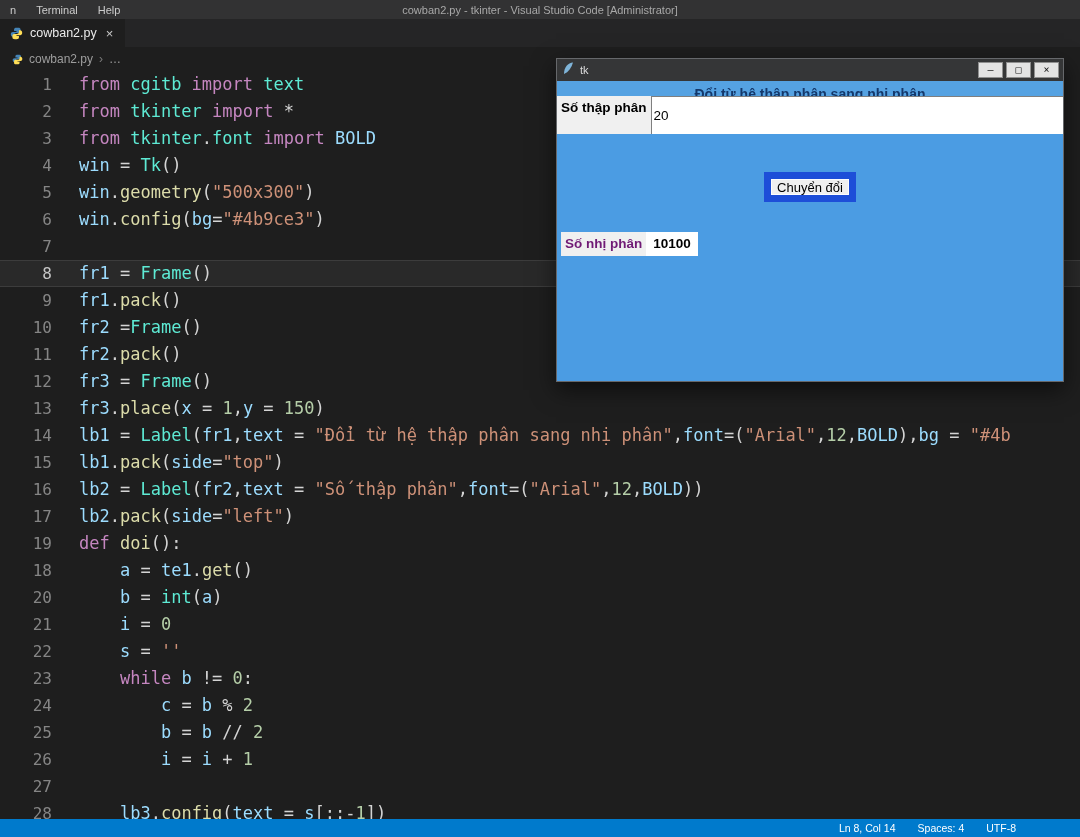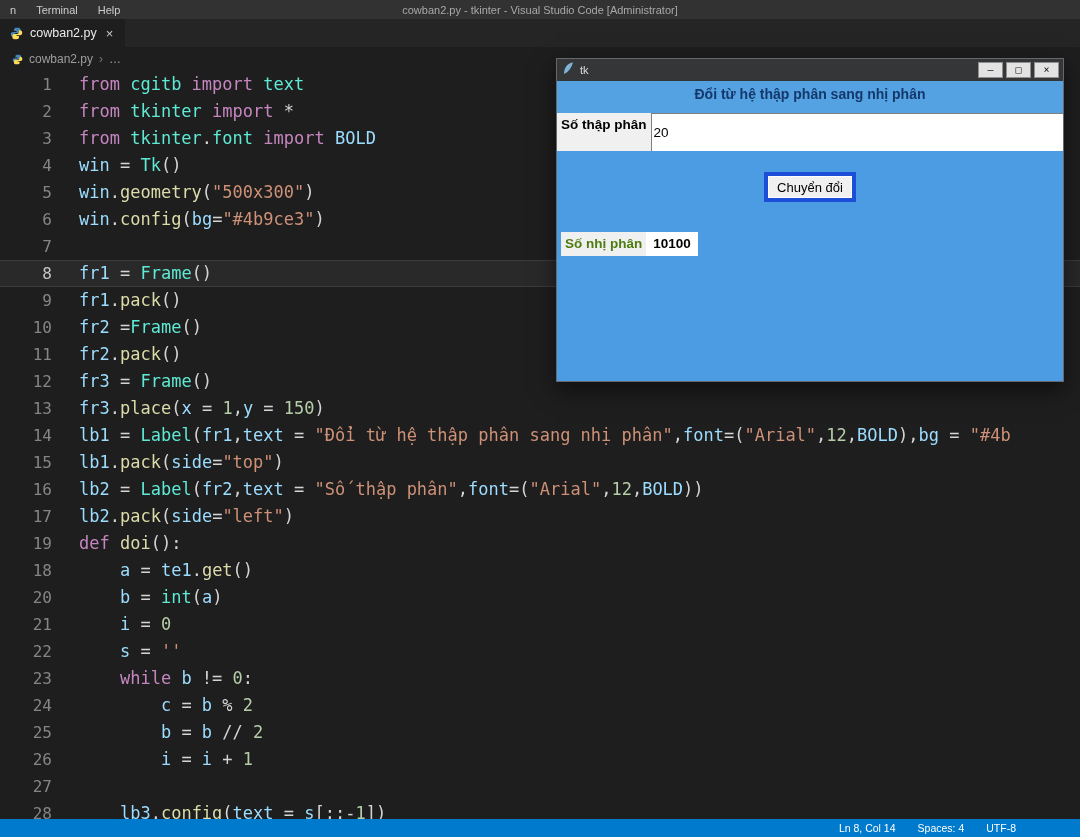--- a/index.html
+++ b/index.html
@@ -80,44 +80,44 @@
   }
   .tk-title { color:#dddddd; font-size:11px; flex:1; }
   .tk-btns { display:flex; gap:3px; }
   .tk-btn {
     width:25px; height:16px; background:#e3e3e3; border:1px solid #8f8f8f;
     color:#1a1a1a; font-size:10px; line-height:14px; text-align:center;
     font-family:"DejaVu Sans Mono", monospace;
   }
   .tk-body { position:relative; height:302px; }
   .tk-header {
-    height:32px; line-height:26px; background:#55a2e2; text-align:center;
+    height:15px; line-height:26px; background:#55a2e2; text-align:center;
     color:#14386b; font-weight:bold; font-size:14px;
   }
   .tk-row { display:flex; height:38px; }
   .tk-label-dec {
     flex:none; background:#f0f0f0; color:#000; font-weight:bold;
     font-size:13.5px; line-height:23px; padding:0 4px;
   }
   .tk-entry {
     flex:1; background:#ffffff; border:none; outline:none; color:#000;
     font-family:"Liberation Sans", sans-serif; font-size:13.5px; padding:0 3px;
     box-shadow: inset 0 1px 0 #7f7f7f, inset 1px 0 0 #7f7f7f;
   }
   .tk-button {
     position:absolute; left:50%; transform:translateX(-50%); top:91px;
-    width:92px; height:30px; background:#f0f0f0; border:4px solid #1d4ed8;
+    width:92px; height:30px; background:#f0f0f0; border:7px solid #1d4ed8;
     font-family:"Liberation Sans", sans-serif; font-size:13px; color:#000;
     box-shadow: inset 0 0 0 1px #fdfdfd;
   }
   .tk-binrow {
     position:absolute; left:4px; top:151px; display:flex; height:24px;
   }
   .tk-label-bin {
-    background:#f0f0f0; color:#4d7c0f; font-weight:bold; font-size:13.5px;
+    background:#f0f0f0; color:#701a75; font-weight:bold; font-size:13.5px;
     line-height:24px; padding:0 4px;
   }
   .tk-value-bin {
     background:#ffffff; color:#000; font-weight:600; font-size:13.5px;
     line-height:24px; padding:0 7px;
   }
 
   .py-icon { display:inline-flex; }
 </style>
 </head>

